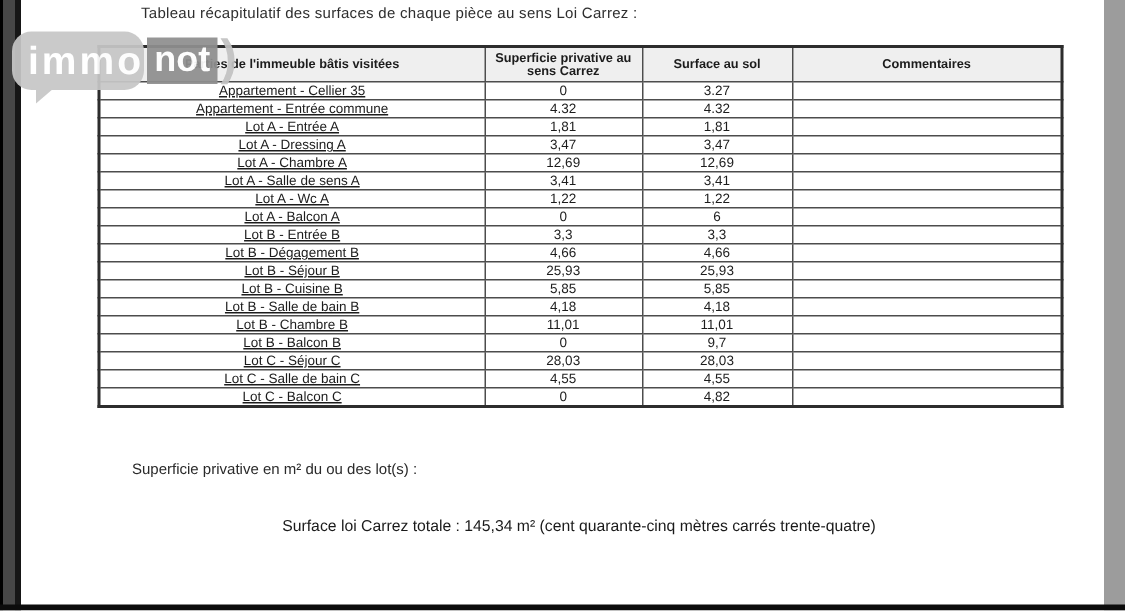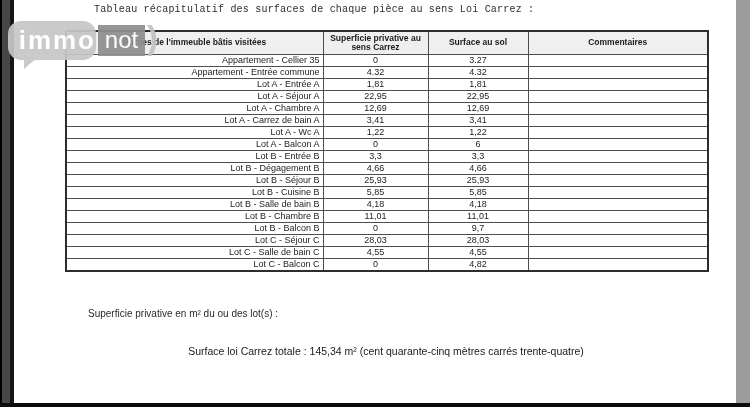--- a/index.html
+++ b/index.html
@@ -18,54 +18,54 @@
     position:absolute; left:736px; top:0; width:14px; height:407px;
     background:#9c9c9c;
   }
   .bottom-bar {
     position:absolute; left:0; top:403px; width:750px; height:4px;
     background:#0c0c0c;
   }
   
   .doc-title {
     position:absolute; left:94px; top:4px;
-    font-size:10px; color:#2e2e2e; letter-spacing:0.2px;font-family:Liberation Mono, monospace;
+    font-size:10px; color:#2e2e2e; letter-spacing:0.2px;
   }
   
   .doc-table {
     position:absolute; left:65px; top:30px; width:642px;
     border-collapse:collapse; table-layout:fixed;
     font-size:9px; color:#1c1c1c;
     border:2px solid #2d2d2d;
   }
   .doc-table th, .doc-table td { border:1px solid #4d4d4d; overflow:hidden; white-space:nowrap; }
   .doc-table thead th {
     background:#efefef; font-weight:bold; font-size:8.5px;
     height:20px; text-align:center; padding:1px 3px; white-space:normal; line-height:9.5px;
   }
   .doc-table tbody td { height:11px; line-height:11px; padding:0 3px; }
-  .doc-table tbody td.txt { text-align:right; }
+  .doc-table tbody td.txt { text-align:center;text-decoration:underline; }
   .doc-table tbody td.num { text-align:center; }
   
   .logo { position:absolute; left:8px; top:21px; opacity:0.93; }
   .logo-immo {
     position:absolute; left:0; top:0; width:88px; height:39px;
     background:#c7c7c7; border-radius:13px;
     color:#ffffff; font-weight:bold; font-size:26px; letter-spacing:2px;
     text-align:right; line-height:38px;
   }
   .logo-tail {
     position:absolute; left:16px; top:36px;
     width:0; height:0;
     border-left:14px solid #c7c7c7; border-bottom:12px solid transparent;
   }
   .logo-not {
     position:absolute; left:90px; top:4px; width:47px; height:31px;
     background:#8f8f8f;
-    color:#ffffff; font-weight:normal; font-size:24px;
+    color:#ffffff; font-weight:bold; font-size:24px;
     text-align:center; line-height:30px;
   }
   .logo-paren {
     position:absolute; left:139px; top:-2px;
     color:#c2c2c2; font-size:33px; font-weight:bold;
   }
   
   .footer-intro {
     position:absolute; left:88px; top:308px; font-size:10px; color:#2a2a2a;
   }
@@ -112,33 +112,33 @@
         <td class="num">4.32</td>
         <td class="num"></td>
       </tr>
       <tr>
         <td class="txt">Lot A - Entrée A</td>
         <td class="num">1,81</td>
         <td class="num">1,81</td>
         <td class="num"></td>
       </tr>
       <tr>
-        <td class="txt">Lot A - Séjour A</td>
-        <td class="num">22,95</td>
-        <td class="num">22,95</td>
+        <td class="txt">Lot A - Dressing A</td>
+        <td class="num">3,47</td>
+        <td class="num">3,47</td>
         <td class="num"></td>
       </tr>
       <tr>
         <td class="txt">Lot A - Chambre A</td>
         <td class="num">12,69</td>
         <td class="num">12,69</td>
         <td class="num"></td>
       </tr>
       <tr>
-        <td class="txt">Lot A - Carrez de bain A</td>
+        <td class="txt">Lot A - Salle de sens A</td>
         <td class="num">3,41</td>
         <td class="num">3,41</td>
         <td class="num"></td>
       </tr>
       <tr>
         <td class="txt">Lot A - Wc A</td>
         <td class="num">1,22</td>
         <td class="num">1,22</td>
         <td class="num"></td>
       </tr>

